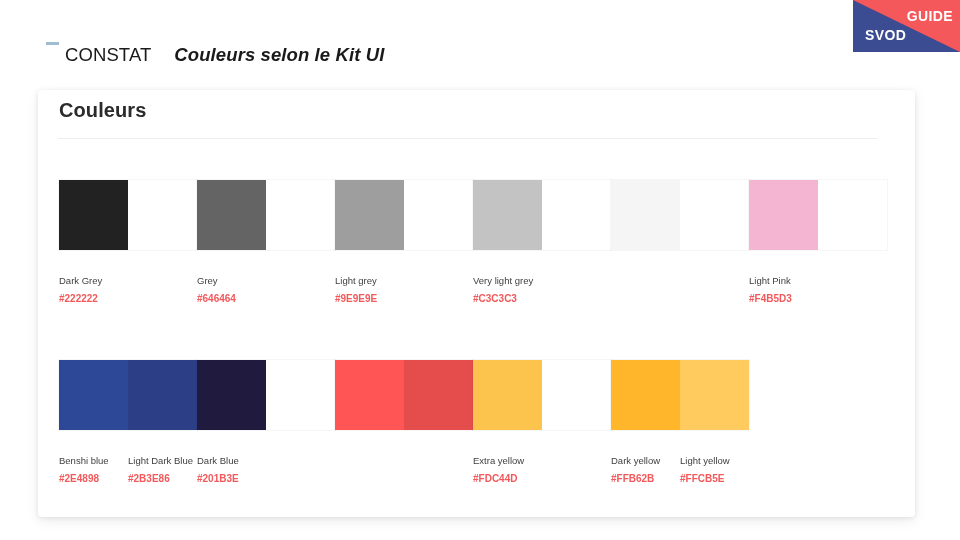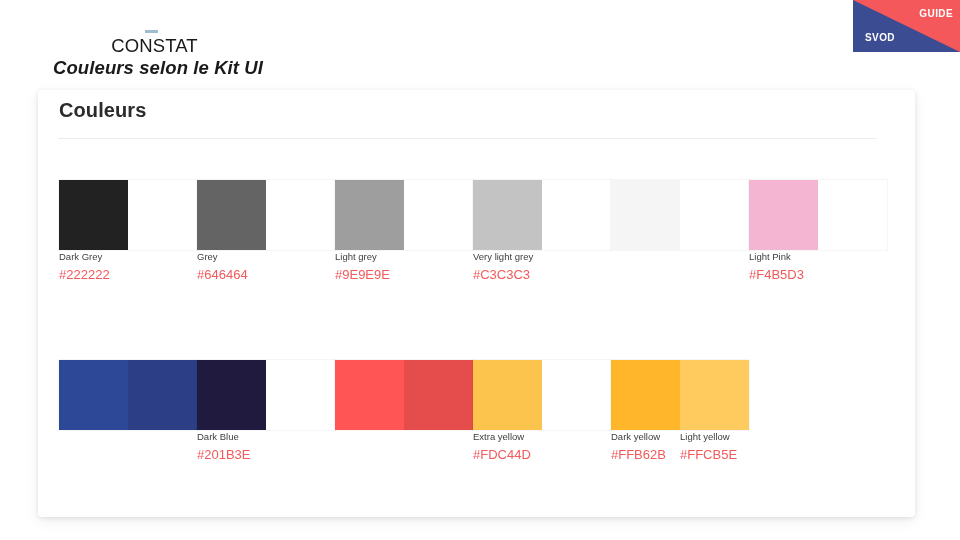--- a/index.html
+++ b/index.html
@@ -16,26 +16,25 @@
     position: relative;
     width: 960px;
     height: 540px;
     background: #ffffff;
   }
 
   
   .page-header {
     position: absolute;
     left: 46px;
-    top: 32px;
+    top: 44px;
     display: flex;
-    align-items: center;
+    align-items: flex-start;
     gap: 0px;
     white-space: nowrap;
-    flex-direction: column;
   }
   .header-dash {
     display: inline-block;
     width: 13px;
     height: 3px;
     background: #9fbdd1;
     margin-right: 6px;
     position: relative;
     top: -2px;
     flex: 0 0 auto;
@@ -44,37 +43,37 @@
     font-size: 18.5px;
     font-weight: 400;
     color: #1a1a1a;
     letter-spacing: 0.1px;
   }
   .header-sub {
     font-size: 18.5px;
     font-style: italic;
     font-weight: 700;
     color: #1a1a1a;
-    margin-left: 7px;
+    margin-left: 23px;
     letter-spacing: 0.1px;
   }
 
   
   .corner-badge {
     position: absolute;
     right: 0;
     top: 0;
     width: 107px;
     height: 52px;
     overflow: hidden;
   }
   .corner-badge svg { display: block; width: 107px; height: 52px; }
   .badge-label {
     position: absolute;
-    font-size: 10px;
+    font-size: 14px;
     font-weight: 700;
     color: #ffffff;
     letter-spacing: 0.4px;
   }
   .badge-label.guide { right: 7px; top: 8px; }
   .badge-label.svod  { left: 12px; bottom: 9px; }
 
   
   .card {
     position: absolute;
@@ -127,35 +126,35 @@
     display: flex;
     height: 70px;
     box-shadow: 0 0 0 1px rgba(0,0,0,0.035);
   }
   .chip { height: 70px; }
   .chip.single { width: 69px; }
   .chip.half   { width: 69px; }
 
   .legend {
     display: flex;
-    margin-top: 0;
+    margin-top: 24px;
     align-items: center;
   }
   .legend-col { width: 69px; flex: 0 0 auto; }
   .legend-col.solo { width: 138px; }
 
   .legend-name {
     font-size: 9.5px;
     color: #3e3e3e;
     line-height: 13px;
     white-space: nowrap;
   }
   .legend-hex {
-    font-size: 13px;
-    font-weight: 400;
+    font-size: 10px;
+    font-weight: 700;
     color: #f2595b;
     line-height: 13px;
     margin-top: 5px;
     white-space: nowrap;
   }
 </style>
 </head>
 <body>
 
 <div id="root">
@@ -240,20 +239,30 @@
             </div>
           </div>
         </div>
       </div>
     <div class="swatch-row row-2">
         <div class="swatch-group wide">
           <div class="chips">
             <div class="chip half" style="background: rgb(46, 72, 152);"></div>
             <div class="chip half" style="background: rgb(43, 62, 134);"></div>
           </div>
+          <div class="legend">
+            <div class="legend-col">
+              <div class="legend-name">Benshi blue</div>
+              <div class="legend-hex">#2E4898</div>
+            </div>
+            <div class="legend-col">
+              <div class="legend-name">Light Dark Blue</div>
+              <div class="legend-hex">#2B3E86</div>
+            </div>
+          </div>
         </div>
         <div class="swatch-group">
           <div class="chips">
             <div class="chip single" style="background: rgb(32, 27, 62);"></div>
           </div>
           <div class="legend">
             <div class="legend-col solo">
               <div class="legend-name">Dark Blue</div>
               <div class="legend-hex">#201B3E</div>
             </div>

